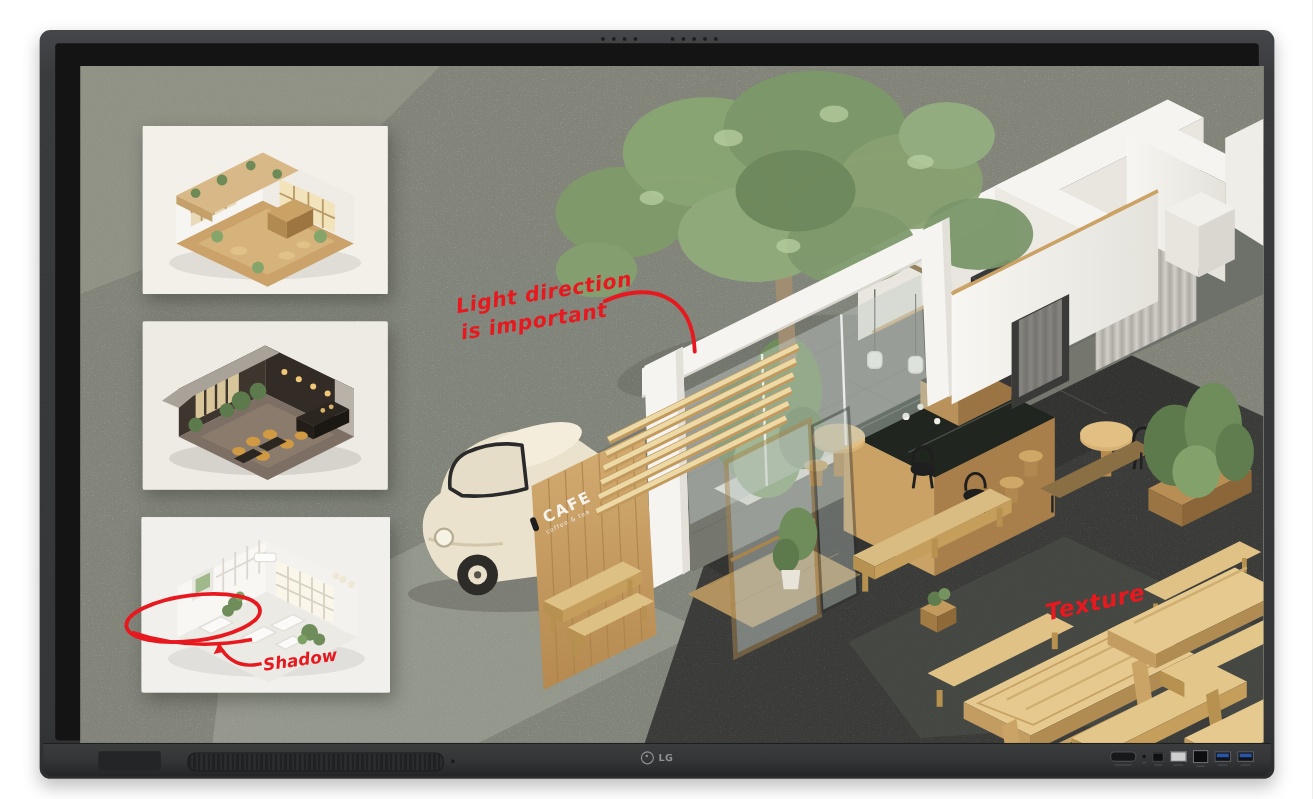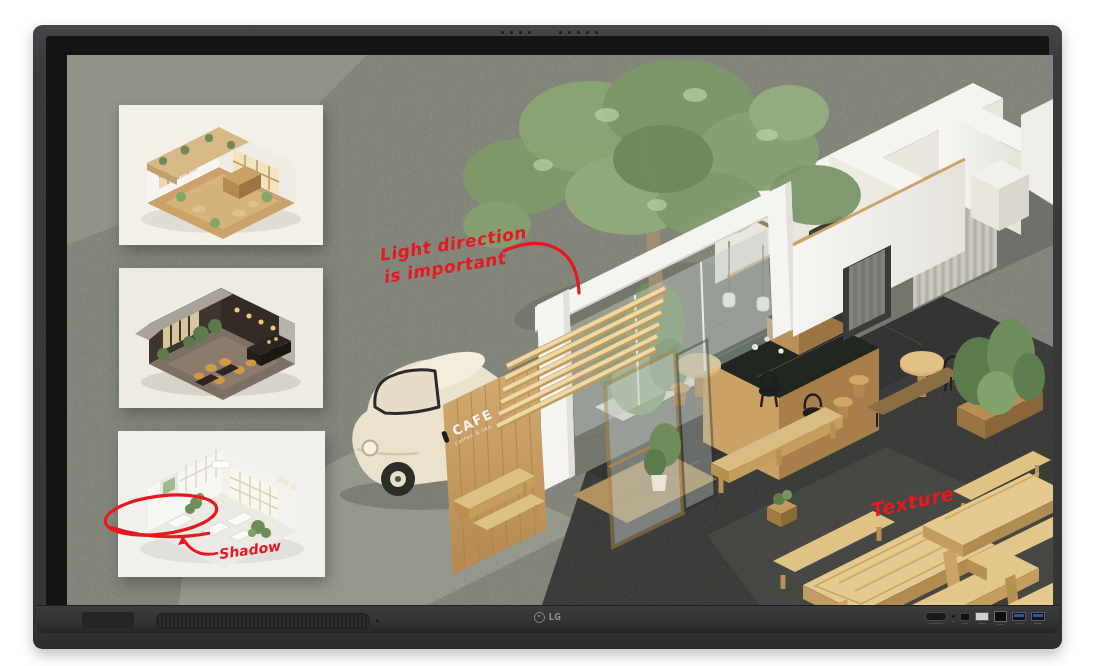--- a/index.html
+++ b/index.html
@@ -26,21 +26,21 @@
   .scene-svg{position:absolute;left:0;top:0;}
   .card{
     position:absolute;background:#f4f2ed;border-radius:2px;
     box-shadow:3px 6px 14px rgba(40,42,36,.38);
   }
   .card svg{display:block;overflow:visible;}
   .card1{left:52px;top:50px;width:204px;height:140px;}
   .card2{left:52px;top:213px;width:204px;height:140px;}
   .card3{left:51px;top:376px;width:207px;height:146px;}
   .chin{
-    position:absolute;left:3px;right:3px;bottom:16px;height:27px;
+    position:absolute;left:3px;right:3px;bottom:2px;height:27px;
     background:linear-gradient(180deg,#3b3c3e 0%,#333436 55%,#232425 100%);
     border-top:1px solid #1e1f20;border-radius:0 0 8px 8px;
   }
   .ir-window{position:absolute;left:46px;top:6px;width:52px;height:16px;background:#242526;border-radius:2px;}
   .speaker{
     position:absolute;left:120px;top:7px;width:212px;height:14px;border-radius:7px;
     background:repeating-linear-gradient(90deg,#202122 0 2px,#2b2c2d 2px 4px);
     border:1px solid #1c1d1e;
   }
   .tiny-led{position:absolute;left:340px;top:13px;width:3px;height:3px;border-radius:50%;background:#1a1b1c;}

